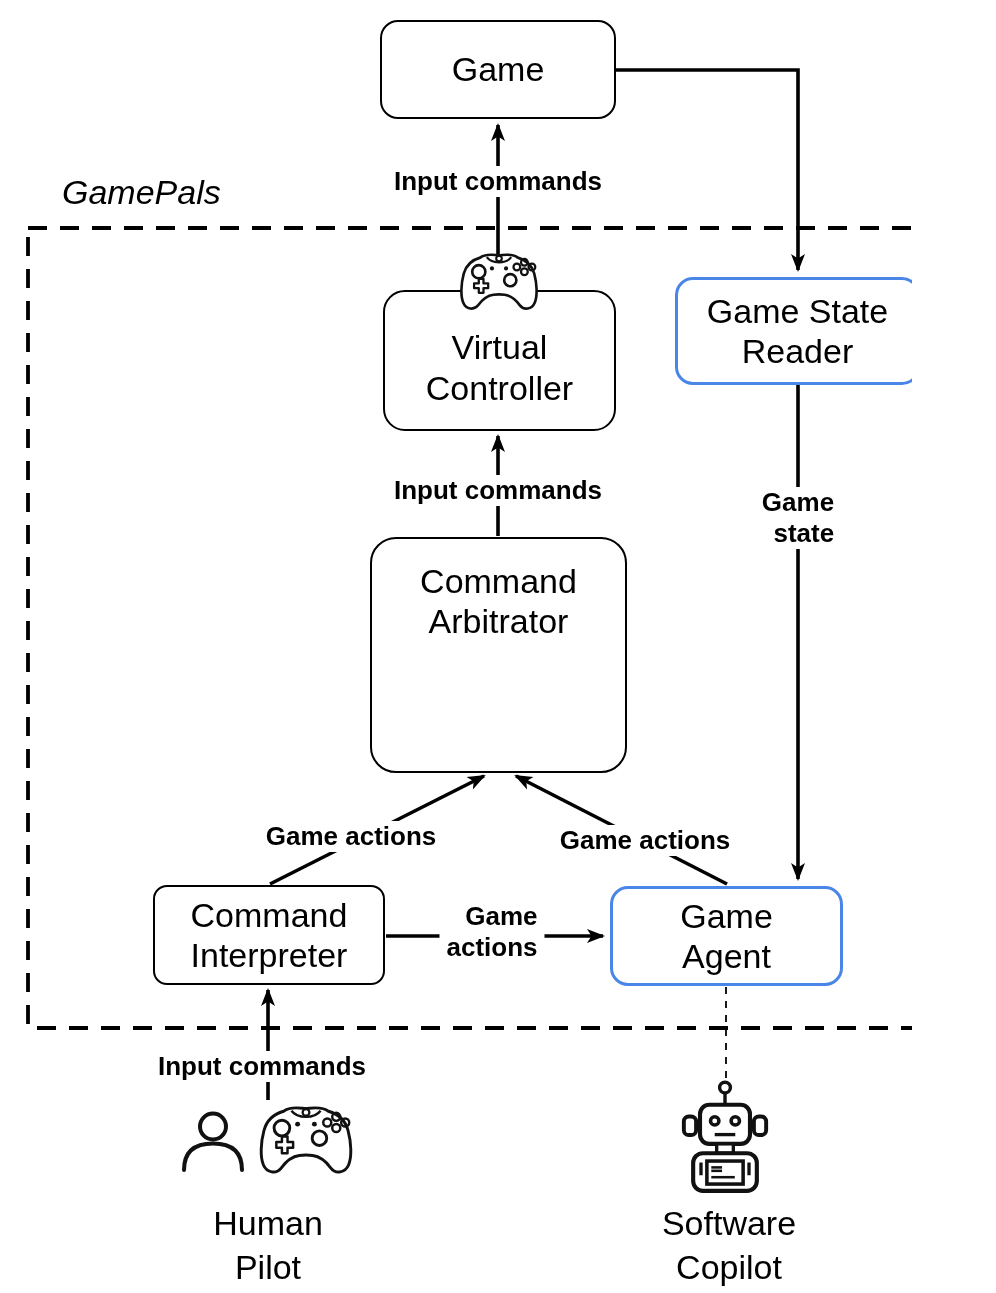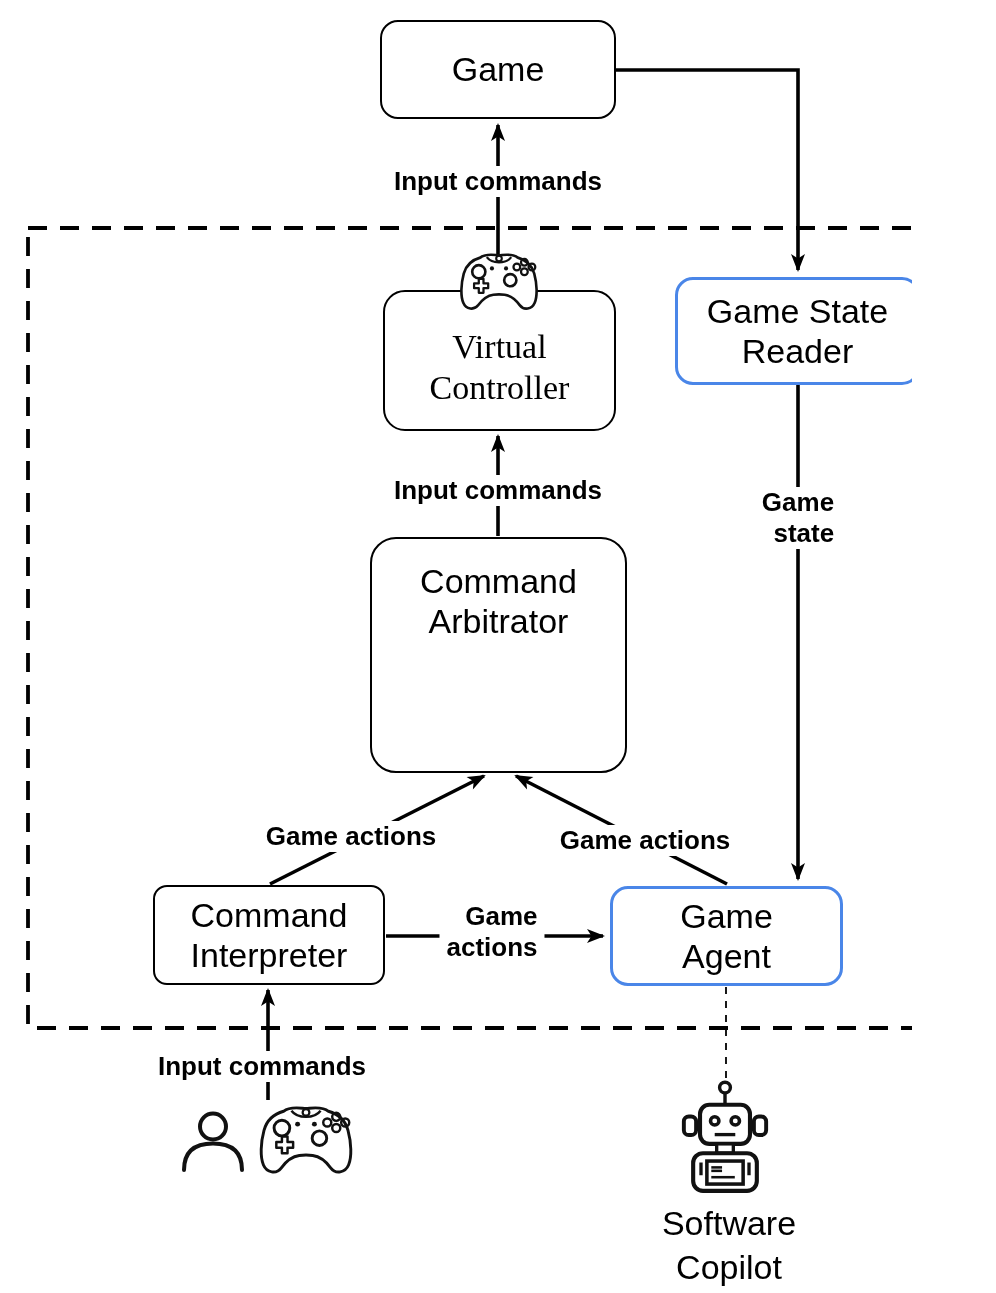--- a/index.html
+++ b/index.html
@@ -57,21 +57,21 @@
     <line x1="727" y1="884" x2="516" y2="776" stroke="#000" stroke-width="3.6" marker-end="url(#arrow)"></line>
     <line x1="386" y1="936" x2="603" y2="936" stroke="#000" stroke-width="3.6" marker-end="url(#arrow)"></line>
     <line x1="268" y1="1100" x2="268" y2="990" stroke="#000" stroke-width="3.6" marker-end="url(#arrow)"></line>
     <line x1="726" y1="987" x2="726" y2="1081" stroke="#000" stroke-width="1.8" stroke-dasharray="7 7"></line>
   </svg>
 
   <div class="node r18" style="left:380px;top:20px;width:236px;height:99px;">
     <span class="node-label">Game</span>
   </div>
 
-  <div class="node r22" style="left:383px;top:290px;width:233px;height:141px;padding-top:14px;font-family:Liberation Serif, serif;">
+  <div class="node r22" style="left:383px;top:290px;width:233px;height:141px;padding-top:14px;">
     <span class="node-label">Virtual
 Controller</span>
   </div>
 
   <div class="node blue r18" style="left:675px;top:277px;width:245px;height:108px;">
     <span class="node-label">Game State
 Reader</span>
   </div>
 
   <div class="node ca r26" style="left:370px;top:537px;width:257px;height:236px;">
@@ -82,31 +82,34 @@
   <div class="node r14" style="left:153px;top:885px;width:232px;height:100px;">
     <span class="node-label">Command
 Interpreter</span>
   </div>
 
   <div class="node blue r18" style="left:610px;top:886px;width:233px;height:100px;">
     <span class="node-label">Game
 Agent</span>
   </div>
 
+  <div class="system-label" style="left:62px;top:174px;">GamePals</div>
 
   <div class="edge-label" style="left:498px;top:166px;">Input commands</div>
   <div class="edge-label" style="left:498px;top:475px;">Input commands</div>
   <div class="edge-label" style="left:798px;top:487px;">Game
 state</div>
   <div class="edge-label" style="left:351px;top:821px;">Game actions</div>
   <div class="edge-label" style="left:645px;top:825px;">Game actions</div>
   <div class="edge-label" style="left:492px;top:901px;">Game
 actions</div>
   <div class="edge-label" style="left:262px;top:1051px;">Input commands</div>
 
+  <div class="actor-label" style="left:268px;top:1202px;">Human
+Pilot</div>
   <div class="actor-label" style="left:689px;top:1202px;margin-left:40px;">Software
 Copilot</div>
 
   <svg class="icon" style="left:452px;top:248px;" width="94" height="70" viewBox="0 0 100 74">
     <path d="M30,10 C36,5 46,7.5 50,7.5 C54,7.5 64,5 70,10 C79,12.5 85,18 87.5,27
              C90.5,38 91,51 88,58 C85,65 76.5,66.5 72,60.5 C68,55 63.5,50.5 56,49.5
              C52,49 48,49 44,49.5 C36.5,50.5 32,55 28,60.5 C23.5,66.5 15,65 12,58
              C9,51 9.5,38 12.5,27 C15,18 21,12.5 30,10 Z" fill="#fff" stroke="#111" stroke-width="2.8"></path>
     <path d="M37,9.5 C40,13.5 45,15 50,15 C55,15 60,13.5 63,9.5" fill="none" stroke="#111" stroke-width="2.4"></path>
     <circle cx="50" cy="11" r="3" fill="none" stroke="#111" stroke-width="2.2"></circle>

